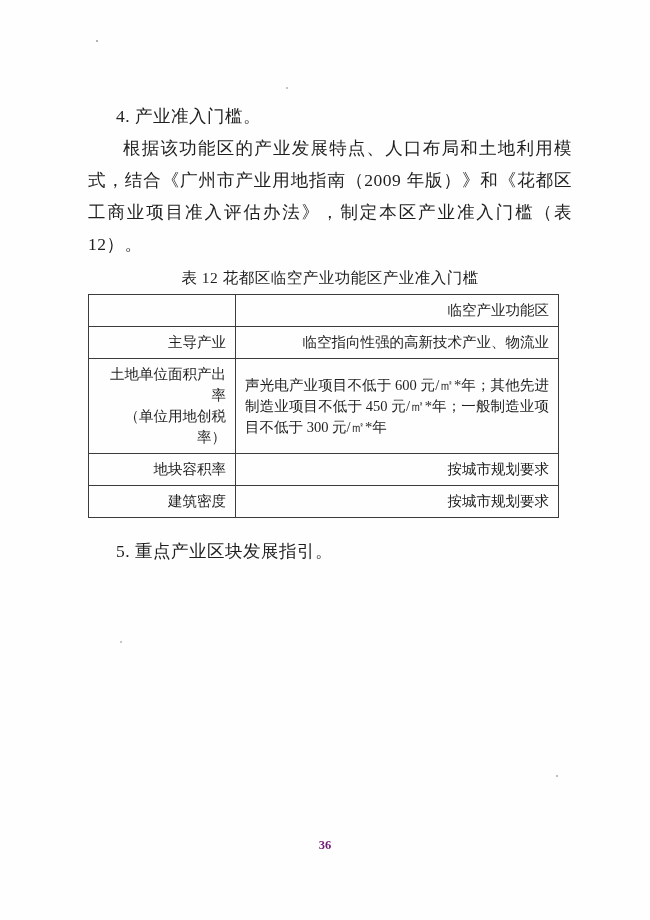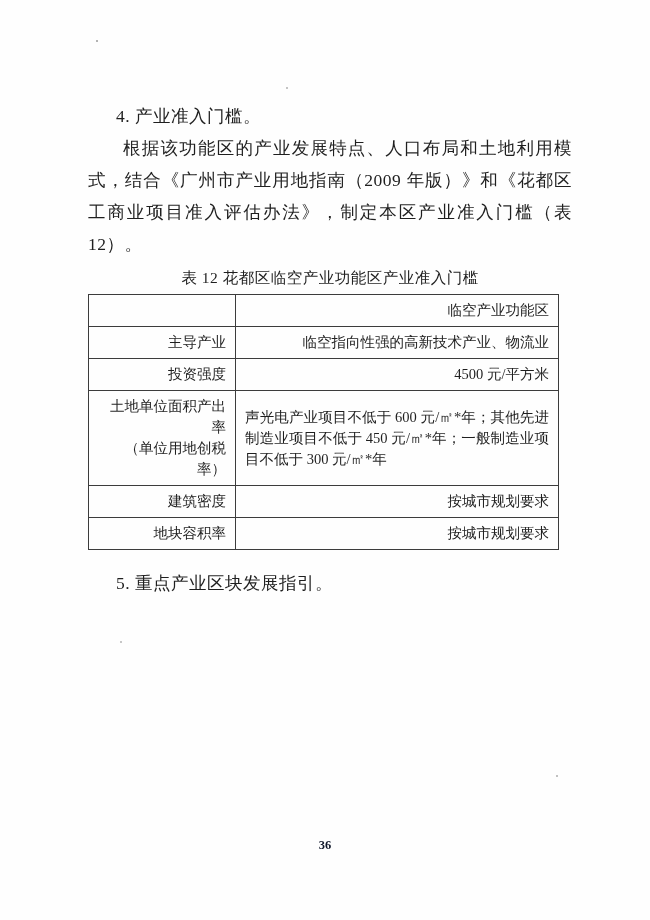--- a/index.html
+++ b/index.html
@@ -64,21 +64,21 @@
   tr.tall td { height: 66px; }
   .sec5 { margin-top: 17px; }
   .page-number {
     position: absolute;
     left: 0;
     top: 838px;
     width: 650px;
     text-align: center;
     font-size: 12.5px;
     font-weight: bold;
-    color: #0f172a;
+    color: #701a75;
     font-family: "Liberation Serif", "DejaVu Serif", serif;
   }
   
   .scan-noise {
     position: absolute;
     left: 96px; top: 40px;
     width: 2px; height: 2px;
     background: #9a9a9a;
     border-radius: 50%;
     box-shadow: 190px 47px 0 #b0b0b0, 447px 263px 0 #a8a8a8,
@@ -107,35 +107,31 @@
         </colgroup>
       <tbody>
         <tr>
           <td class="hdr"></td>
           <td class="hdr">临空产业功能区</td>
         </tr>
         <tr class="short">
           <td class="label">主导产业</td>
           <td>临空指向性强的高新技术产业、物流业</td>
         </tr>
-        <tr class="short">
-          <td class="label">投资强度</td>
-          <td>4500 元/平方米</td>
-        </tr>
         <tr class="tall">
           <td class="label">土地单位面积产出率
 （单位用地创税率）</td>
           <td style="text-align:justify;">声光电产业项目不低于 600 元/㎡*年；其他先进制造业项目不低于 450 元/㎡*年；一般制造业项目不低于 300 元/㎡*年</td>
         </tr>
         <tr class="short">
-          <td class="label">建筑密度</td>
+          <td class="label">地块容积率</td>
           <td>按城市规划要求</td>
         </tr>
         <tr class="short">
-          <td class="label">地块容积率</td>
+          <td class="label">建筑密度</td>
           <td>按城市规划要求</td>
         </tr>
       </tbody>
     </table>
 
     <div class="heading sec5">5. 重点产业区块发展指引。</div>
 
 
   </div>
 

